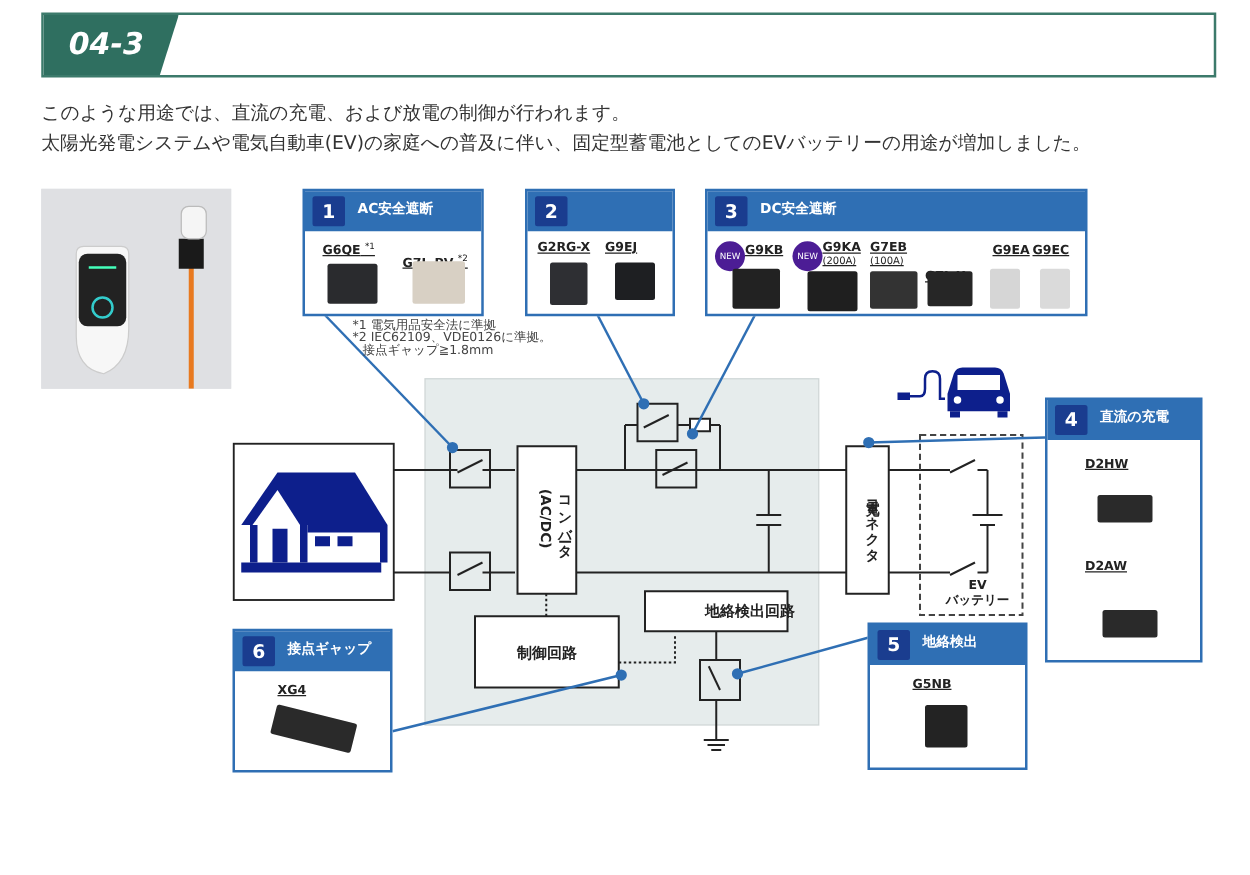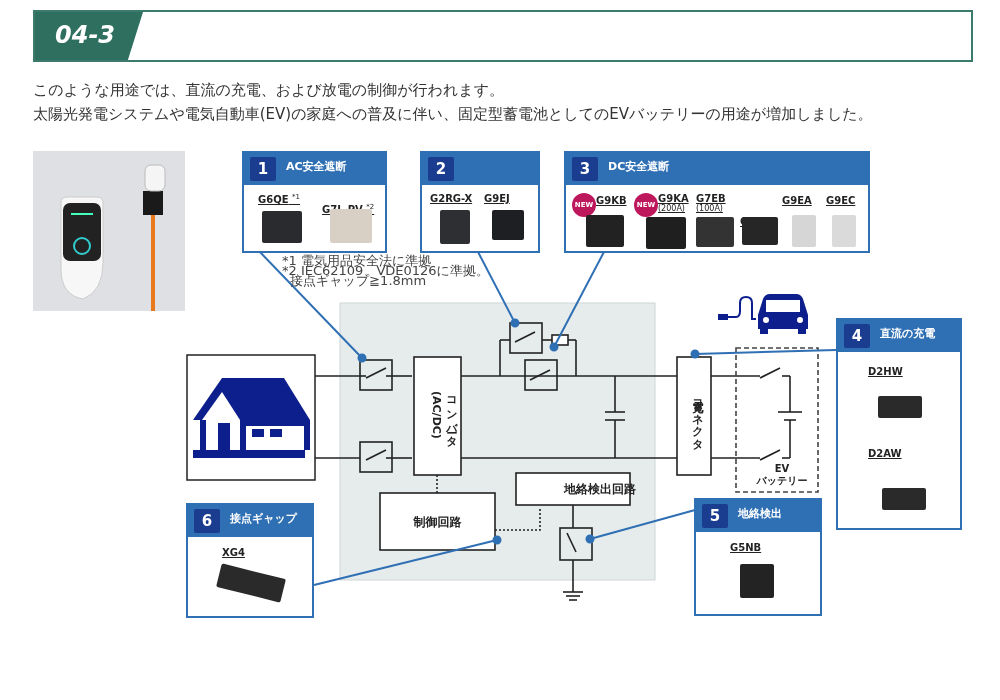--- a/index.html
+++ b/index.html
@@ -11,22 +11,22 @@
   .intro{position:absolute;left:33px;top:78px;font-size:15px;line-height:24px;color:#333;}
   .photo{position:absolute;left:33px;top:151px;width:152px;height:160px;background:#dcdde0;}
   .diagram{position:absolute;left:0;top:0;width:1000px;height:700px;}
   .card{position:absolute;background:#fff;border:2px solid #2f6fb4;box-sizing:border-box;}
   .card-head{position:absolute;left:0;top:0;right:0;height:32px;background:#2f6fb4;}
   .card-num{position:absolute;left:6px;top:4px;width:26px;height:24px;background:#1a3d8f;color:#fff;font-weight:bold;font-size:15px;text-align:center;line-height:24px;border-radius:2px;}
   .card-title{position:absolute;left:42px;top:6px;color:#fff;font-weight:bold;font-size:11px;}
   .prod{position:absolute;text-align:left;font-size:10px;font-weight:bold;color:#222;text-decoration:underline;}
   .prod small{display:block;font-size:8px;font-weight:normal;}
   .relay{position:absolute;border-radius:2px;}
-  .new{position:absolute;width:24px;height:24px;border-radius:50%;background:#be185d;color:#fff;font-size:7px;font-weight:bold;text-align:center;line-height:24px;}
-  .note{position:absolute;left:282px;top:256px;font-size:13px;line-height:10px;color:#444;}
+  .new{position:absolute;width:24px;height:24px;border-radius:50%;background:#4c1d95;color:#fff;font-size:7px;font-weight:normal;text-align:center;line-height:24px;}
+  .note{position:absolute;left:282px;top:256px;font-size:10px;line-height:10px;color:#444;}
   .lbl{position:absolute;font-size:12px;font-weight:bold;color:#222;text-align:center;}
 </style>
 </head>
 <body>
 
 <div class="hdr">
   <div class="hdr-num">
       <span>04-3</span>
     </div>
 </div>
@@ -199,21 +199,21 @@
   <div class="new" style="left:6px;top:40px;">NEW</div>
   <div class="prod" style="left:30px;top:42px;width:34px;">G9KB</div>
   <div class="relay" style="left:20px;top:62px;width:38px;height:32px;background:#222;"></div>
   <div class="new" style="left:68px;top:40px;">NEW</div>
   <div class="prod" style="left:92px;top:40px;width:36px;"><span>G9KA</span><small>(200A)</small></div>
   <div class="relay" style="left:80px;top:64px;width:40px;height:32px;background:#1f1f1f;"></div>
   <div class="prod" style="left:130px;top:40px;width:36px;"><span>G7EB</span><small>(100A)</small></div>
   <div class="relay" style="left:130px;top:64px;width:38px;height:30px;background:#333;"></div>
   <div class="prod" style="left:174px;top:42px;width:40px;margin-top:21px;">G7L-X</div>
   <div class="relay" style="left:176px;top:64px;width:36px;height:28px;background:#262626;"></div>
-  <div class="prod" style="left:216px;top:42px;width:36px;">G9EA</div>
+  <div class="prod" style="left:228px;top:42px;width:36px;">G9EA</div>
   <div class="relay" style="left:226px;top:62px;width:24px;height:32px;background:#d6d6d6;"></div>
   <div class="prod" style="left:260px;top:42px;width:36px;">G9EC</div>
   <div class="relay" style="left:266px;top:62px;width:24px;height:32px;background:#dadada;"></div>
 </div>
 
 <div class="card" style="left:836px;top:318px;width:126px;height:212px;">
   <div class="card-head">
       <div class="card-num">4</div>
       <div class="card-title">直流の充電</div>
     </div>

